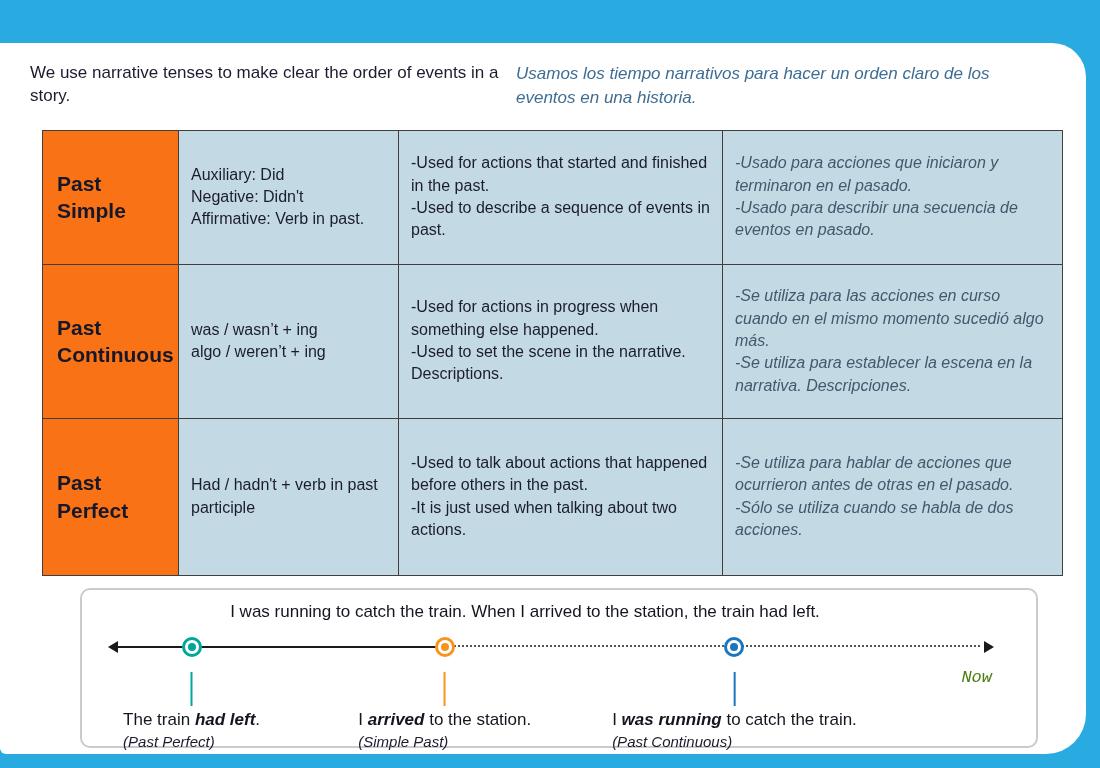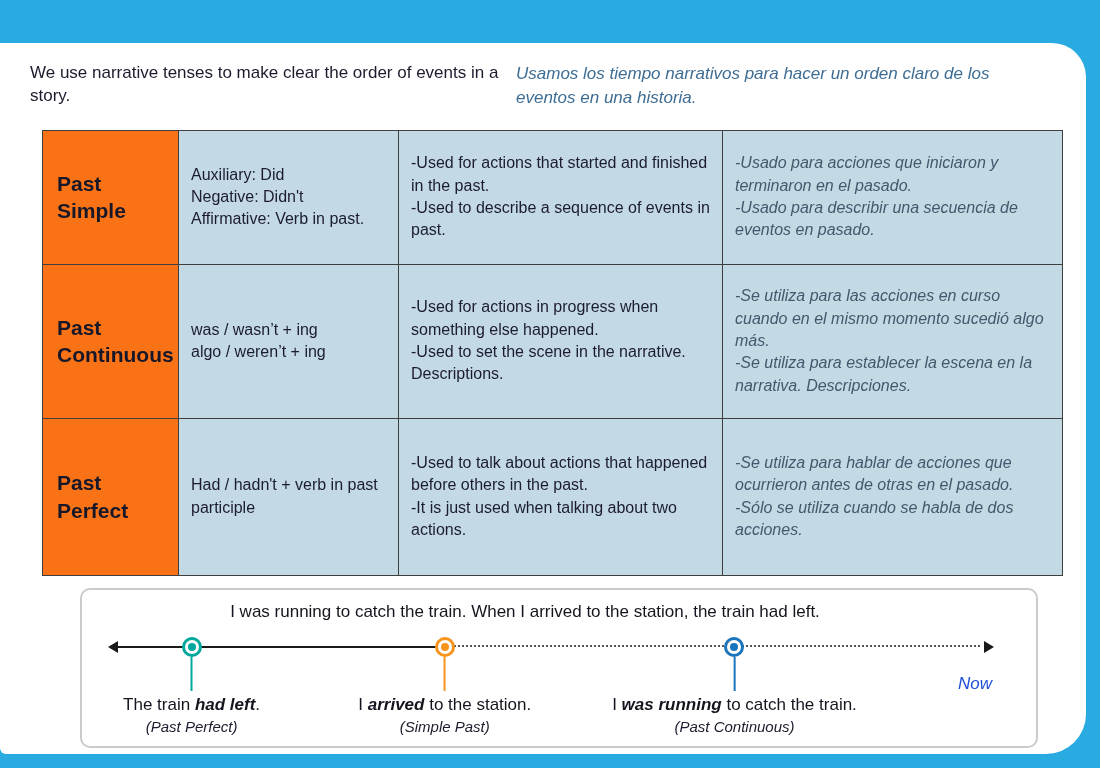--- a/index.html
+++ b/index.html
@@ -79,37 +79,37 @@
   .arrow-left {
     position:absolute; top:5px; left:6px; width:0; height:0;
     border-top:6px solid transparent; border-bottom:6px solid transparent;
     border-right:10px solid #1A1A1A;
   }
   .arrow-right {
     position:absolute; top:5px; right:22px; width:0; height:0;
     border-top:6px solid transparent; border-bottom:6px solid transparent;
     border-left:10px solid #1A1A1A;
   }
-  .now-label { position:absolute; right:24px; top:38px; font-style:italic; font-size:17px; color:#1d4ed8; }
+  .now-label { position:absolute; right:24px; top:32px; font-style:italic; font-size:17px; color:#4d7c0f;font-family:Liberation Mono, monospace; }
 
   .marker {
     position:absolute; top:1px; transform:translateX(-50%);
     width:20px; height:20px; border-radius:50%;
     background:#fff; border:3px solid #999;
     display:flex; align-items:center; justify-content:center;
   }
   .marker .dot { width:8px; height:8px; border-radius:50%; background:#999; }
 
   .pos-a { left:9.8%; }
   .pos-b { left:37.5%; }
   .pos-c { left:69.2%; }
 
   .event {
-    position:absolute; top:21px; transform:translateX(-50%);
-    width:max-content; text-align:center;
+    position:absolute; top:36px; transform:translateX(-50%);
+    width:max-content; text-align:left;
   }
   .event .stem { width:2px; height:34px; margin:0 auto 3px auto; background:#999; }
   .ev-line { font-size:17px; color:#15151F; line-height:1.3; }
   .ev-line .hl { font-weight:bold; font-style:italic; }
   .ev-tense { font-size:15px; font-style:italic; color:#1C1C2E; margin-top:2px; }
 </style>
 </head>
 <body>
 
 <div class="page">

